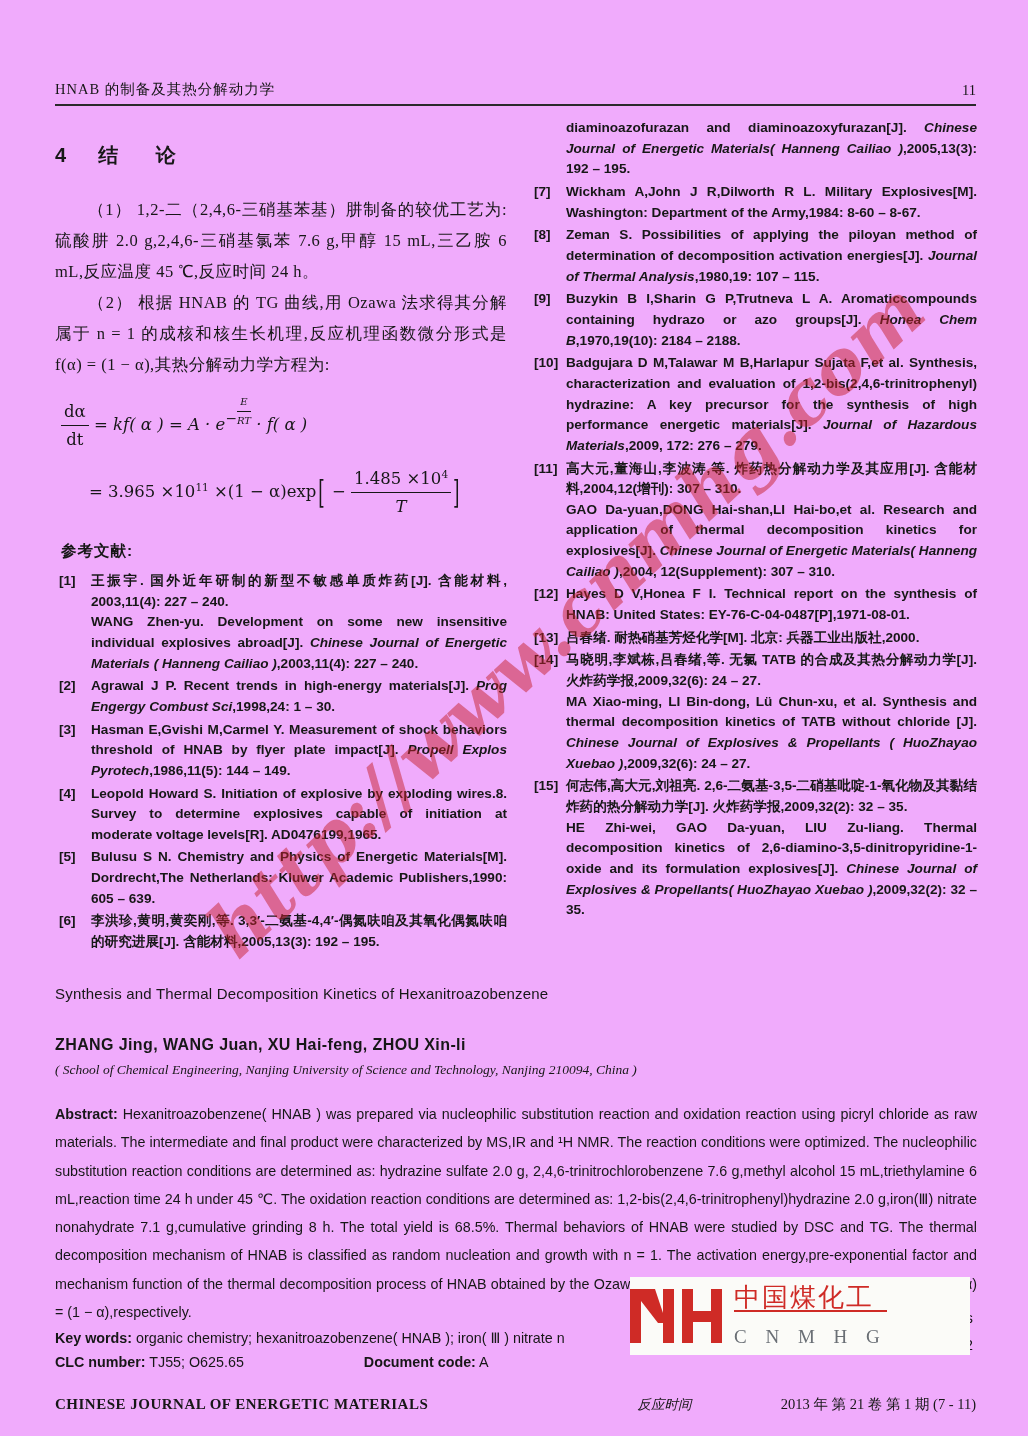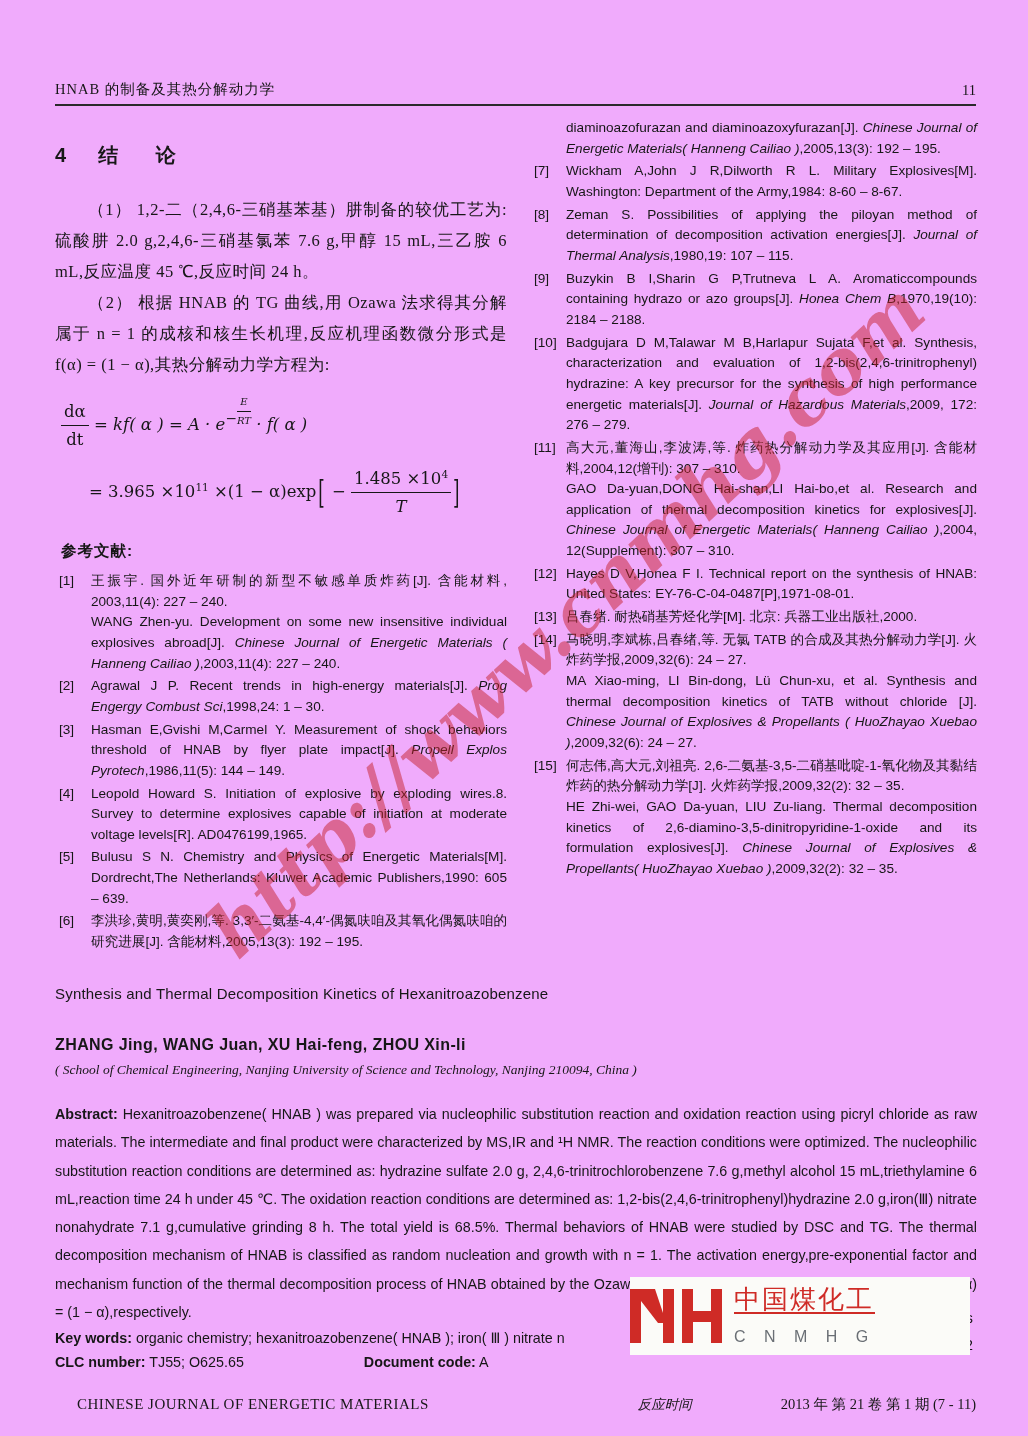--- a/index.html
+++ b/index.html
@@ -34,21 +34,21 @@
   .frac .den { display:block; padding-top:1px; }
   .frac.tiny { font-size:10px; vertical-align:super; }
   var, .it { font-style:italic; }
   .supnum { font-size:10.5px; vertical-align:super; }
   .bigbr { display:inline-block; transform:scaleY(1.9); font-weight:400;
     padding:0 2px; vertical-align:middle; }
   
   .ref-heading { font-weight:bold; font-size:15.5px; margin:20px 0 8px 6px;
     font-family:"Liberation Sans", sans-serif; letter-spacing:1px; }
   .reflist { font-family:"Liberation Sans", sans-serif; font-size:13.6px; }
-  .ref { position:relative; padding-left:36px; margin-bottom:2px; }
+  .ref { position:relative; padding-left:36px; margin-bottom:2px;font-weight:bold; }
   .ref-label { position:absolute; left:4px; top:0; }
   .ref-para { text-align:justify; }
   
   .english { position:absolute; top:985px; left:55px; width:922px;
     font-family:"Liberation Sans", sans-serif; }
   .en-title { font-weight:normal; font-size:15px; letter-spacing:0.2px; }
   .en-authors { font-weight:bold; font-size:16px; margin-top:34px; letter-spacing:0.4px; }
   .en-affil { font-style:italic; font-size:13.5px; margin-top:8px;
     font-family:"Liberation Serif", serif; }
   .abstract { margin-top:22px; font-size:14.3px; line-height:1.98; text-align:justify; }
@@ -59,32 +59,32 @@
   .frag { position:absolute; right:4px; font-size:14.3px; }
   .frag-kin { top:325px; }
   .frag-doi { top:352px; }
   
   .logo { position:absolute; top:292px; left:575px; width:340px; height:78px;
     background:#fbfbf8; display:flex; align-items:center; z-index:6; }
   .logo-mark { flex:0 0 auto; }
   .logo-right { margin-left:12px; }
   .logo-cn { color:#cf2b26; font-size:26px; letter-spacing:2px; line-height:1;
     border-bottom:2.5px solid #cf2b26; }
-  .logo-latin { color:#6a6f75; font-size:16px; letter-spacing:7px;
-    font-family:Liberation Sans, sans-serif; margin-top:14px; }
+  .logo-latin { color:#6a6f75; font-size:19px; letter-spacing:7px;
+    font-family:Liberation Serif, serif; margin-top:14px; }
   
   .watermark { position:absolute; left:118px; top:640px; width:760px;
     transform:rotate(-43deg); transform-origin:center;
     font-family:"DejaVu Serif", serif; font-style:italic; font-weight:bold;
     font-size:74px; color:rgba(198,34,44,0.5); white-space:nowrap;
     pointer-events:none; z-index:5; }
   
   .footer { position:absolute; top:1395px; left:55px; right:52px;
     display:flex; justify-content:space-between; align-items:baseline; }
-  .footer-en { font-weight:normal; font-size:15px; letter-spacing:0.5px;margin-left:22px; }
+  .footer-en { font-weight:bold; font-size:15px; letter-spacing:0.5px; }
   .footer-cn { font-size:13.5px; font-style:italic; margin-left:120px; }
   .footer-issue { font-size:14.5px; }
 </style>
 </head>
 <body>
 
 <div class="page">
 
   <div class="header">
     <span class="running-title">HNAB 的制备及其热分解动力学</span>

